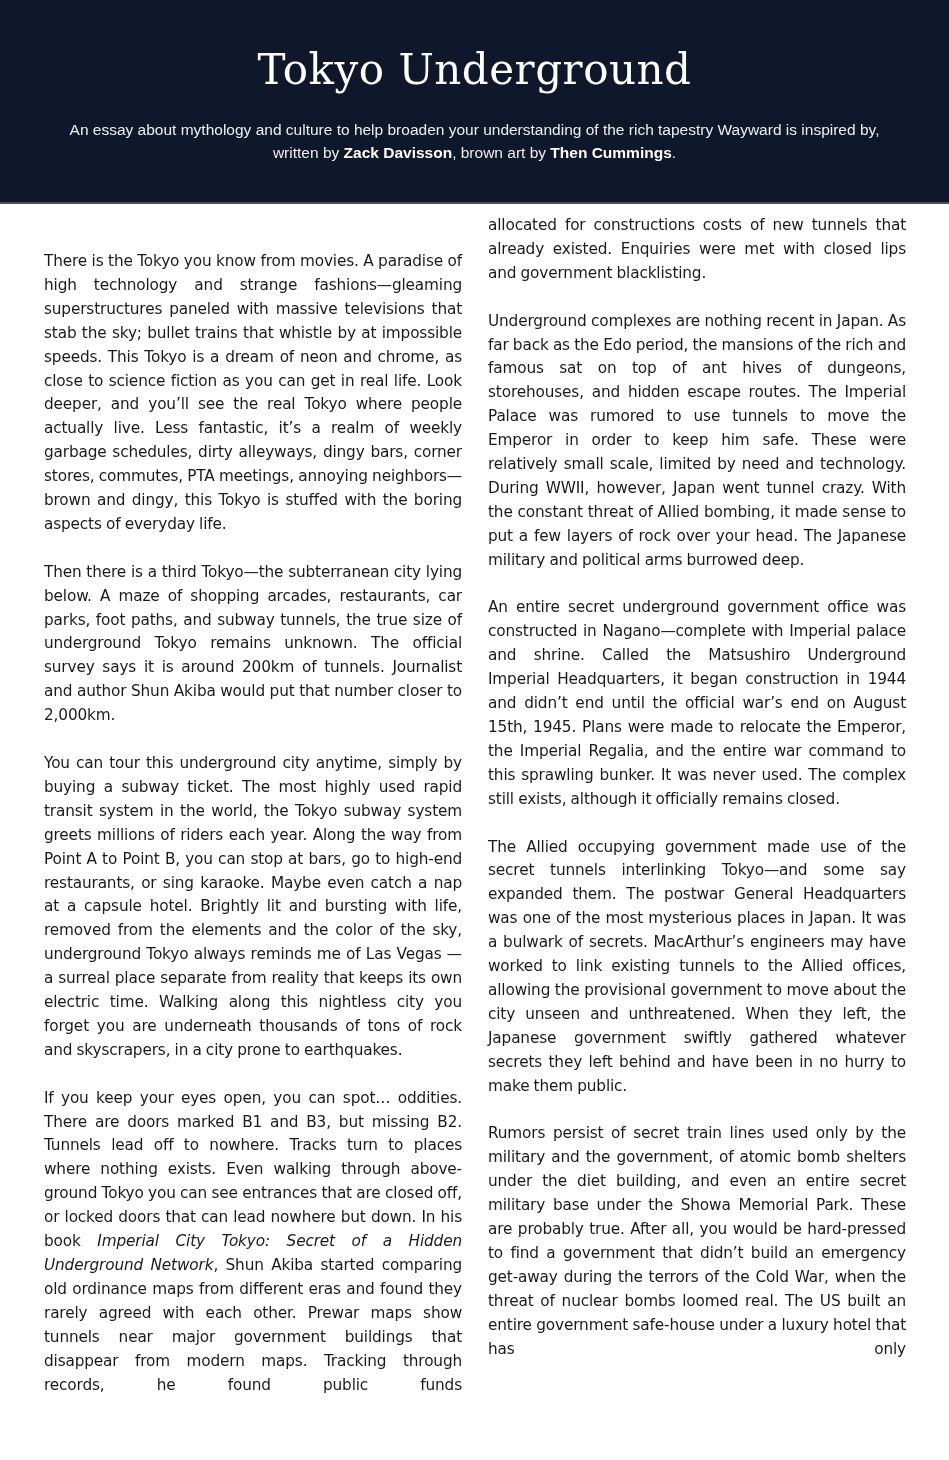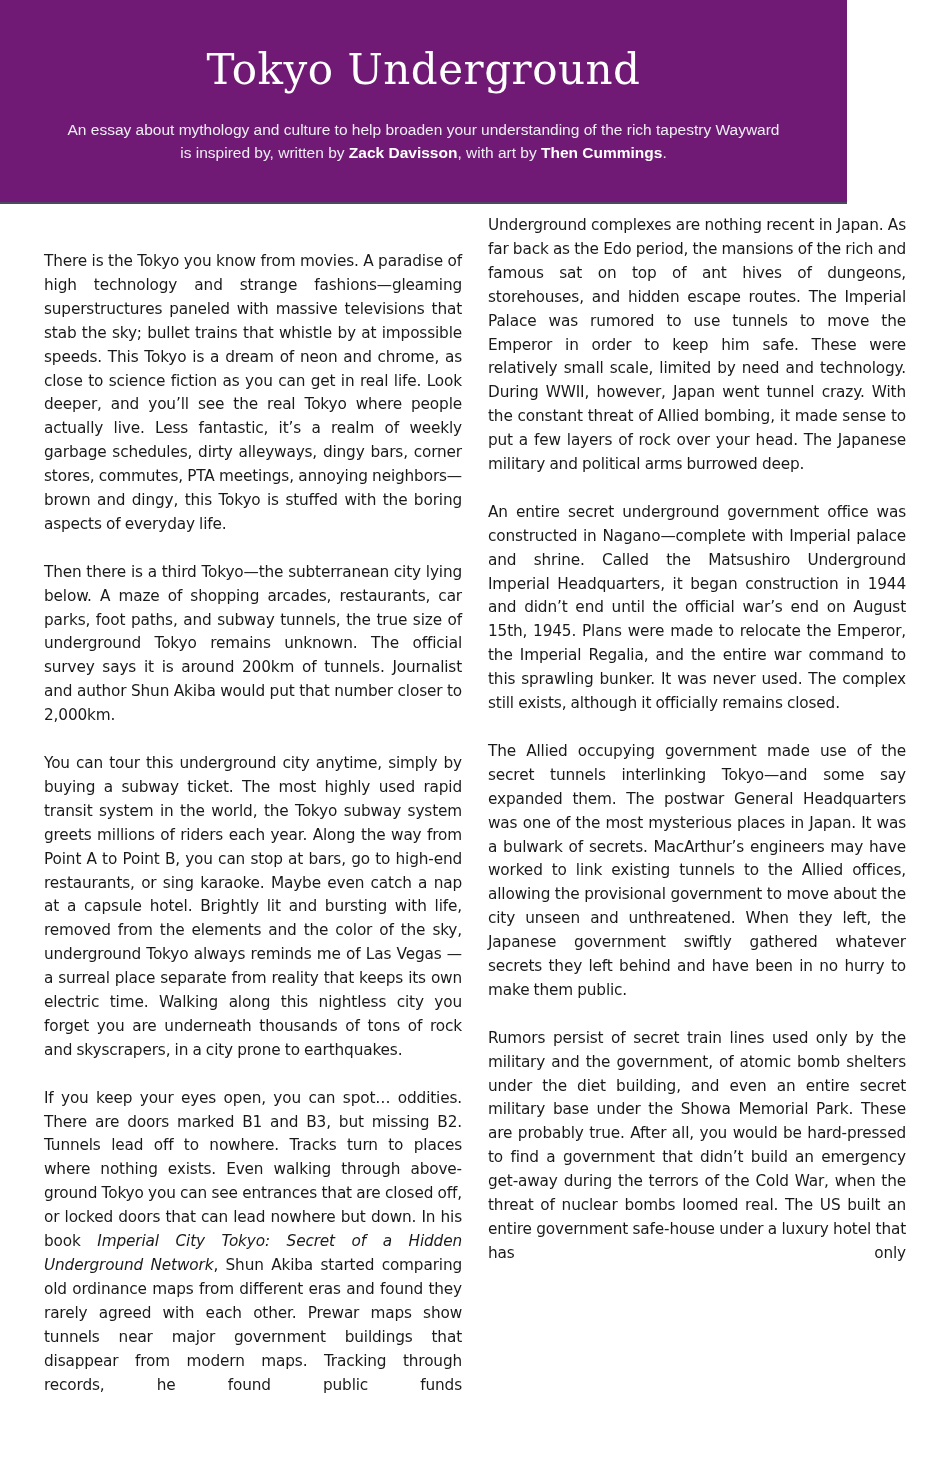--- a/index.html
+++ b/index.html
@@ -11,27 +11,26 @@
       width: 949px;
       height: 1460px;
       overflow: hidden;
       position: relative;
       font-family: "DejaVu Sans", sans-serif;
       color: #1a1a1a;
     }
     .header {
       position: absolute;
       left: 0; top: 0;
-      width: 820px;
+      width: 949px;
       height: 202px;
-      background: #701a75;
+      background: #0f172a;
       border-bottom: 2px solid #4a4a60;
       text-align: center;
       color: #f4f4f8;
-      padding-left: 27px;
     }
     .title {
       position: absolute;
       left: 0; right: 0;
       top: 42px;
       margin: 0;
       font-family: "DejaVu Serif", serif;
       font-weight: normal;
       font-size: 42px;
       line-height: 56px;
@@ -74,30 +73,31 @@
     }
     .col i {
       font-style: italic;
     }
   </style>
 </head>
 <body>
 
 <header class="header">
   <h1 class="title">Tokyo Underground</h1>
-  <p class="subtitle"><span>An essay about mythology and culture to help broaden your understanding of the rich tapestry Wayward is inspired by, written by </span><b>Zack Davisson</b><span>, with art by </span><b>Then Cummings</b><span>.</span></p>
+  <p class="subtitle"><span>An essay about mythology and culture to help broaden your understanding of the rich tapestry Wayward is inspired by, written by </span><b>Zack Davisson</b><span>, brown art by </span><b>Then Cummings</b><span>.</span></p>
 </header>
 
 <main>
   <section class="col col-left">
     <p>There is the Tokyo you know from movies. A paradise of high technology and strange fashions—gleaming superstructures paneled with massive televisions that stab the sky; bullet trains that whistle by at impossible speeds. This Tokyo is a dream of neon and chrome, as close to science fiction as you can get in real life. Look deeper, and you’ll see the real Tokyo where people actually live. Less fantastic, it’s a realm of weekly garbage schedules, dirty alleyways, dingy bars, corner stores, commutes, PTA meetings, annoying neighbors—brown and dingy, this Tokyo is stuffed with the boring aspects of everyday life.</p>
     <p>Then there is a third Tokyo—the subterranean city lying below. A maze of shopping arcades, restaurants, car parks, foot paths, and subway tunnels, the true size of underground Tokyo remains unknown. The official survey says it is around 200km of tunnels. Journalist and author Shun Akiba would put that number closer to 2,000km.</p>
     <p>You can tour this underground city anytime, simply by buying a subway ticket. The most highly used rapid transit system in the world, the Tokyo subway system greets millions of riders each year. Along the way from Point A to Point B, you can stop at bars, go to high-end restaurants, or sing karaoke. Maybe even catch a nap at a capsule hotel. Brightly lit and bursting with life, removed from the elements and the color of the sky, under­ground Tokyo always reminds me of Las Vegas — a surreal place separate from reality that keeps its own electric time. Walking along this nightless city you forget you are underneath thousands of tons of rock and skyscrapers, in a city prone to earthquakes.</p>
     <p class="noend"><span>If you keep your eyes open, you can spot… oddities. There are doors marked B1 and B3, but missing B2. Tunnels lead off to nowhere. Tracks turn to places where nothing exists. Even walking through above-ground Tokyo you can see entrances that are closed off, or locked doors that can lead nowhere but down. In his book </span><i>Imperial City Tokyo: Secret of a Hidden Underground Network</i><span>, Shun Akiba started comparing old ordinance maps from different eras and found they rarely agreed with each other. Prewar maps show tunnels near major government buildings that disappear from modern maps. Tracking through records, he found public funds</span></p>
   </section>
 
   <section class="col col-right">
+    <p>allocated for constructions costs of new tunnels that already existed. Enquiries were met with closed lips and government blacklisting.</p>
     <p>Underground complexes are nothing recent in Japan. As far back as the Edo period, the mansions of the rich and famous sat on top of ant hives of dungeons, storehouses, and hidden escape routes. The Imperial Palace was rumored to use tunnels to move the Emperor in order to keep him safe. These were relatively small scale, limited by need and technology. During WWII, however, Japan went tunnel crazy. With the constant threat of Allied bombing, it made sense to put a few layers of rock over your head. The Japanese military and political arms burrowed deep.</p>
     <p>An entire secret underground government office was constructed in Nagano—complete with Imperial palace and shrine. Called the Matsushiro Under­ground Imperial Headquarters, it began construction in 1944 and didn’t end until the official war’s end on August 15th, 1945. Plans were made to relocate the Emperor, the Imperial Regalia, and the entire war command to this sprawling bunker. It was never used. The complex still exists, although it officially remains closed.</p>
     <p>The Allied occupying government made use of the secret tunnels interlinking Tokyo—and some say expanded them. The postwar General Headquarters was one of the most mysterious places in Japan. It was a bulwark of secrets. MacArthur’s engineers may have worked to link existing tunnels to the Allied offices, allowing the provisional government to move about the city unseen and unthreatened. When they left, the Japanese government swiftly gathered whatever secrets they left behind and have been in no hurry to make them public.</p>
     <p class="noend">Rumors persist of secret train lines used only by the military and the government, of atomic bomb shelters under the diet building, and even an entire secret military base under the Showa Memorial Park. These are probably true. After all, you would be hard-pressed to find a government that didn’t build an emergency get-away during the terrors of the Cold War, when the threat of nuclear bombs loomed real. The US built an entire government safe-house under a luxury hotel that has only</p>
   </section>
 </main>
 
 </body></html>

